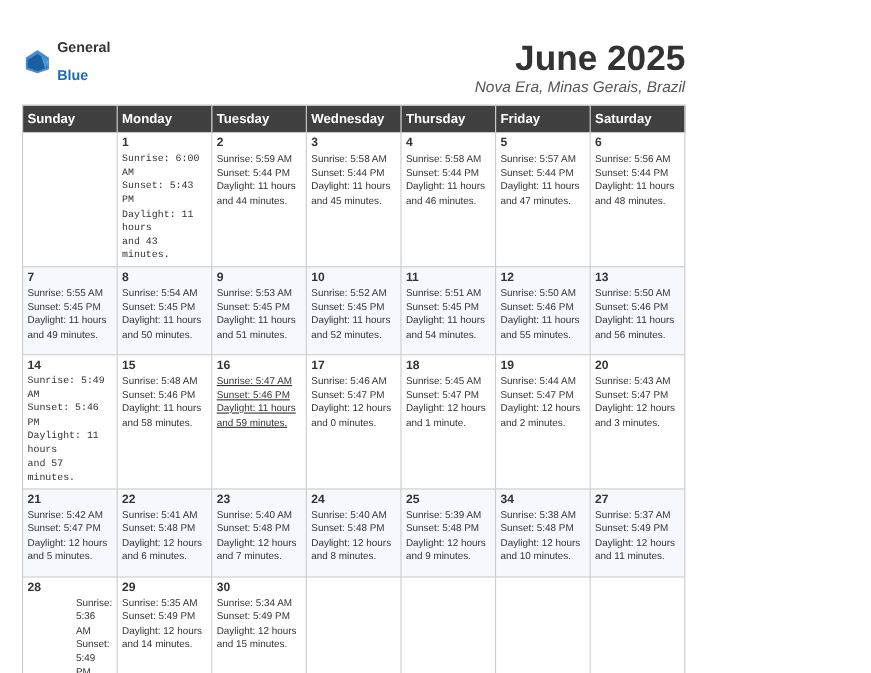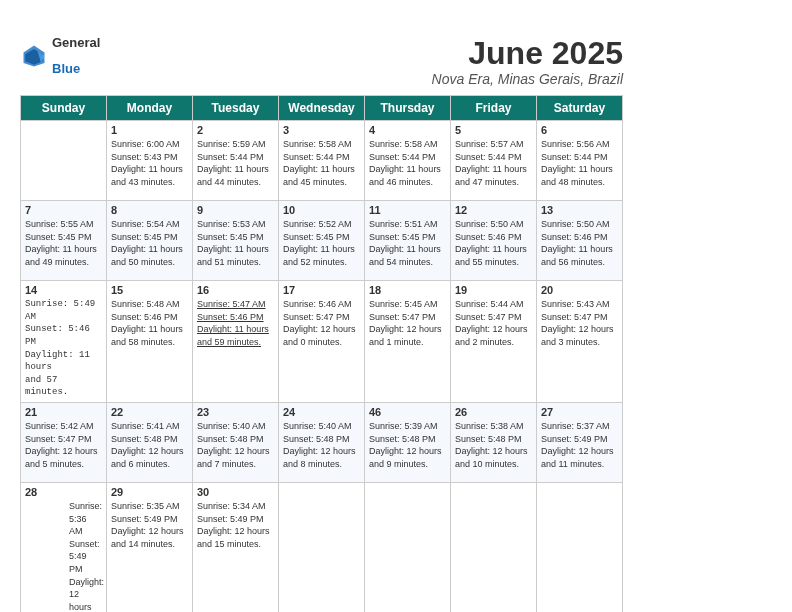--- a/index.html
+++ b/index.html
@@ -55,26 +55,26 @@
       color: #555;
       font-style: italic;
     }
     .calendar {
       width: 100%;
       border-collapse: collapse;
       flex: 1;
       table-layout: fixed;
     }
     .calendar th {
-      background-color: #0f766e;
+      background-color: #404040;
       color: #fff;
       font-size: 12px;
       font-weight: bold;
       padding: 5px 4px;
-      text-align: center;
+      text-align: left;
       border: 1px solid #ccc;
     }
     .calendar td {
       border: 1px solid #ccc;
       vertical-align: top;
       padding: 3px 4px;
       font-size: 9.5px;
       color: #333;
       background: #fff;
       height: 80px;
@@ -132,21 +132,21 @@
           <th>Thursday</th>
           <th>Friday</th>
           <th>Saturday</th>
         </tr>
     </thead>
     <tbody id="calendar-body">
     <tr>
           <td class="empty-cell"></td>
           <td>
             <div class="day-number">1</div>
-            <div class="day-info" style="white-space: pre-line;">Sunrise: 6:00 AM
+            <div class="day-info" style="white-space: pre-line; font-family: Liberation Mono, monospace;">Sunrise: 6:00 AM
 Sunset: 5:43 PM
 Daylight: 11 hours
 and 43 minutes.</div>
           </td>
           <td>
             <div class="day-number">2</div>
             <div class="day-info" style="white-space: pre-line;">Sunrise: 5:59 AM
 Sunset: 5:44 PM
 Daylight: 11 hours
 and 44 minutes.</div>
@@ -305,28 +305,28 @@
 and 7 minutes.</div>
           </td>
           <td>
             <div class="day-number">24</div>
             <div class="day-info" style="white-space: pre-line;">Sunrise: 5:40 AM
 Sunset: 5:48 PM
 Daylight: 12 hours
 and 8 minutes.</div>
           </td>
           <td>
-            <div class="day-number">46</div>
+            <div class="day-number">25</div>
             <div class="day-info" style="white-space: pre-line;">Sunrise: 5:39 AM
 Sunset: 5:48 PM
 Daylight: 12 hours
 and 9 minutes.</div>
           </td>
           <td>
-            <div class="day-number">26</div>
+            <div class="day-number">34</div>
             <div class="day-info" style="white-space: pre-line;">Sunrise: 5:38 AM
 Sunset: 5:48 PM
 Daylight: 12 hours
 and 10 minutes.</div>
           </td>
           <td>
             <div class="day-number">27</div>
             <div class="day-info" style="white-space: pre-line;">Sunrise: 5:37 AM
 Sunset: 5:49 PM
 Daylight: 12 hours

